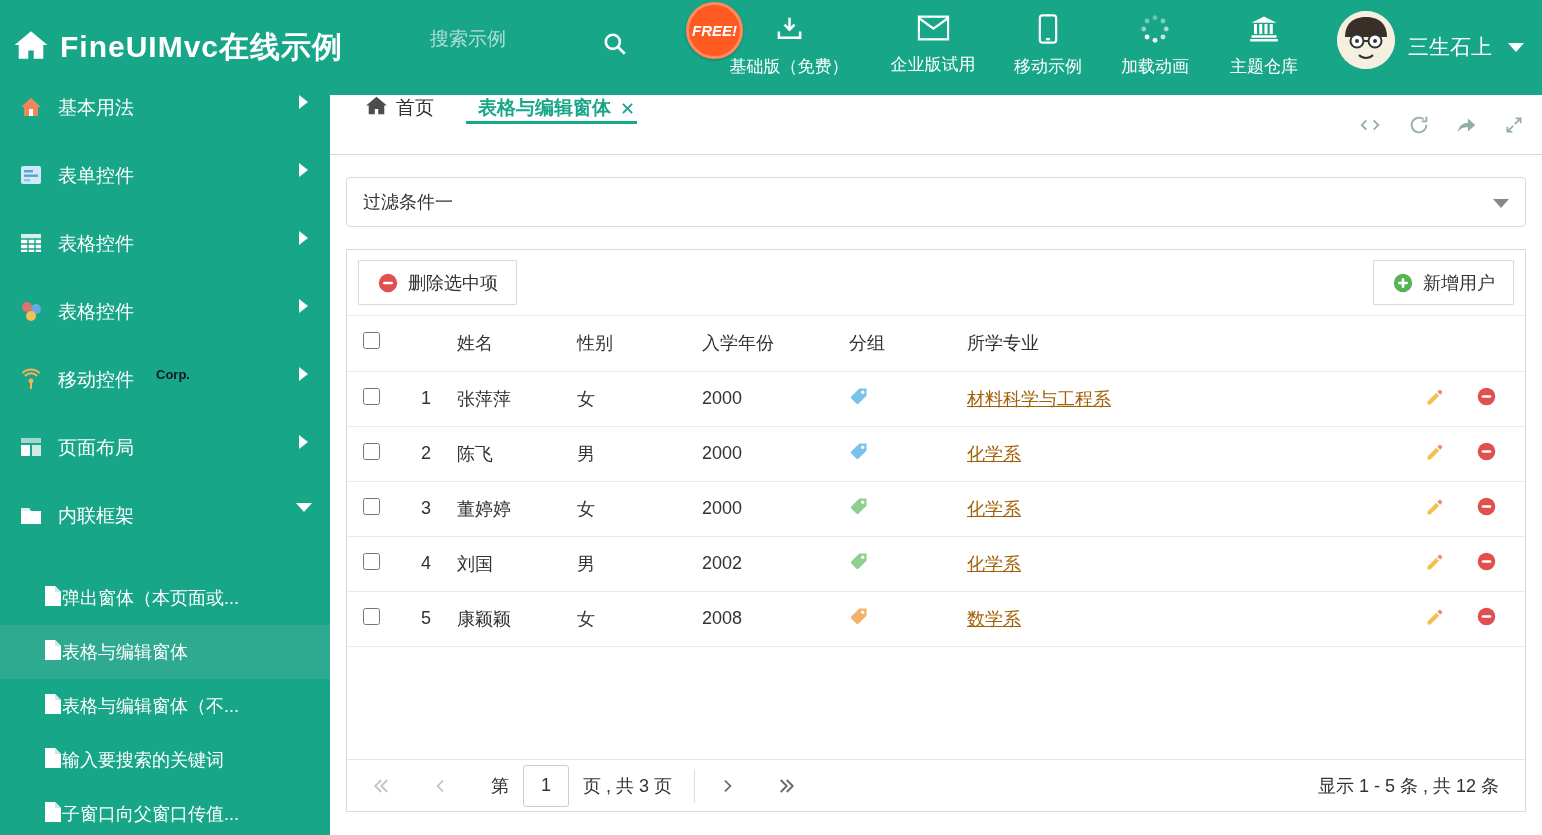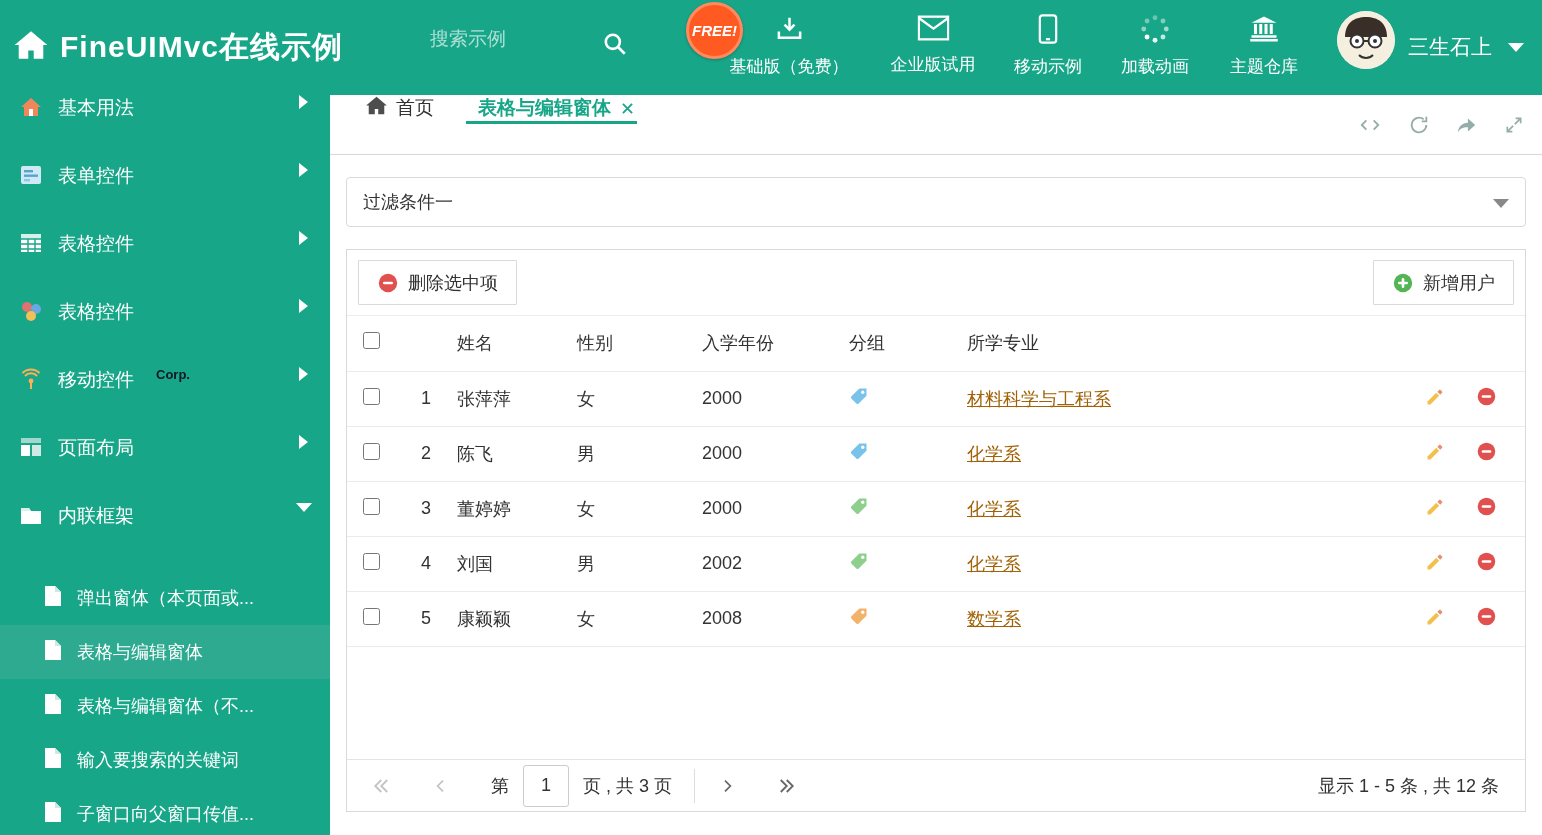--- a/index.html
+++ b/index.html
@@ -30,21 +30,21 @@
   
   .sidebar{position:absolute;left:0;top:95px;width:330px;height:740px;background:#18a689;
     color:#fff;overflow:hidden}
   .sitem{height:68px;display:flex;align-items:flex-start;padding-left:18px;gap:14px;font-size:19px;
     position:relative;cursor:pointer}
   .sicon{width:26px;display:flex;justify-content:center}
   .chev-r{position:absolute;right:22px;width:0;height:0;border-top:7px solid transparent;
     border-bottom:7px solid transparent;border-left:9px solid #fff}
   .chev-d{position:absolute;right:18px;width:0;height:0;border-left:8px solid transparent;
     border-right:8px solid transparent;border-top:9px solid #fff}
-  .ssub{height:54px;display:flex;align-items:center;padding-left:44px;gap:15px;font-size:18px;
+  .ssub{height:54px;display:flex;align-items:center;padding-left:44px;gap:0;font-size:18px;
     cursor:pointer;white-space:nowrap}
   .ssub.active{background:#2eaa91}
   .corp{color:#0f172a;font-size:13px;font-weight:bold;margin-left:8px}
 
   
   .main{position:absolute;left:330px;top:95px;width:1212px;height:740px;background:#fff}
   .tabbar{height:60px;border-bottom:1px solid #d8d8d8;display:flex;align-items:flex-start;position:relative}
   .tab-home{margin-left:30px;display:flex;align-items:center;gap:9px;font-size:19px;color:#333;
     padding:0 6px;cursor:pointer}
   .tab-active{margin-left:26px;position:relative;display:flex;align-items:center;font-size:19px;

